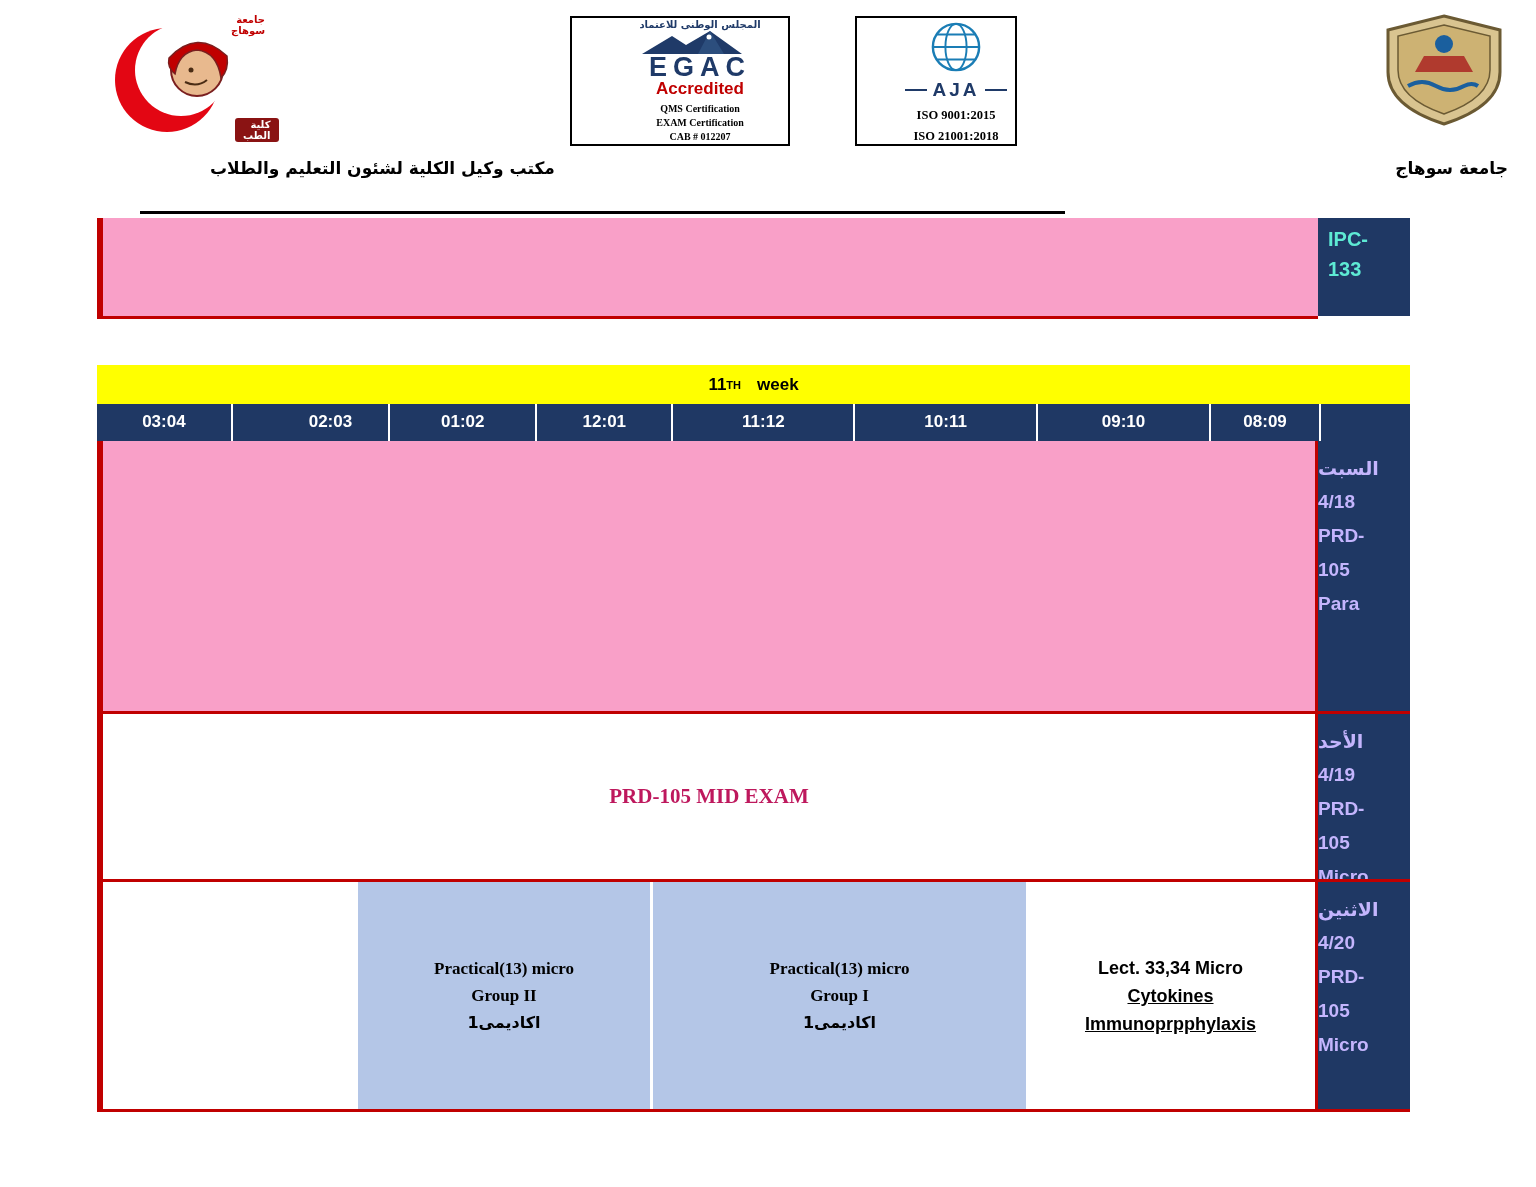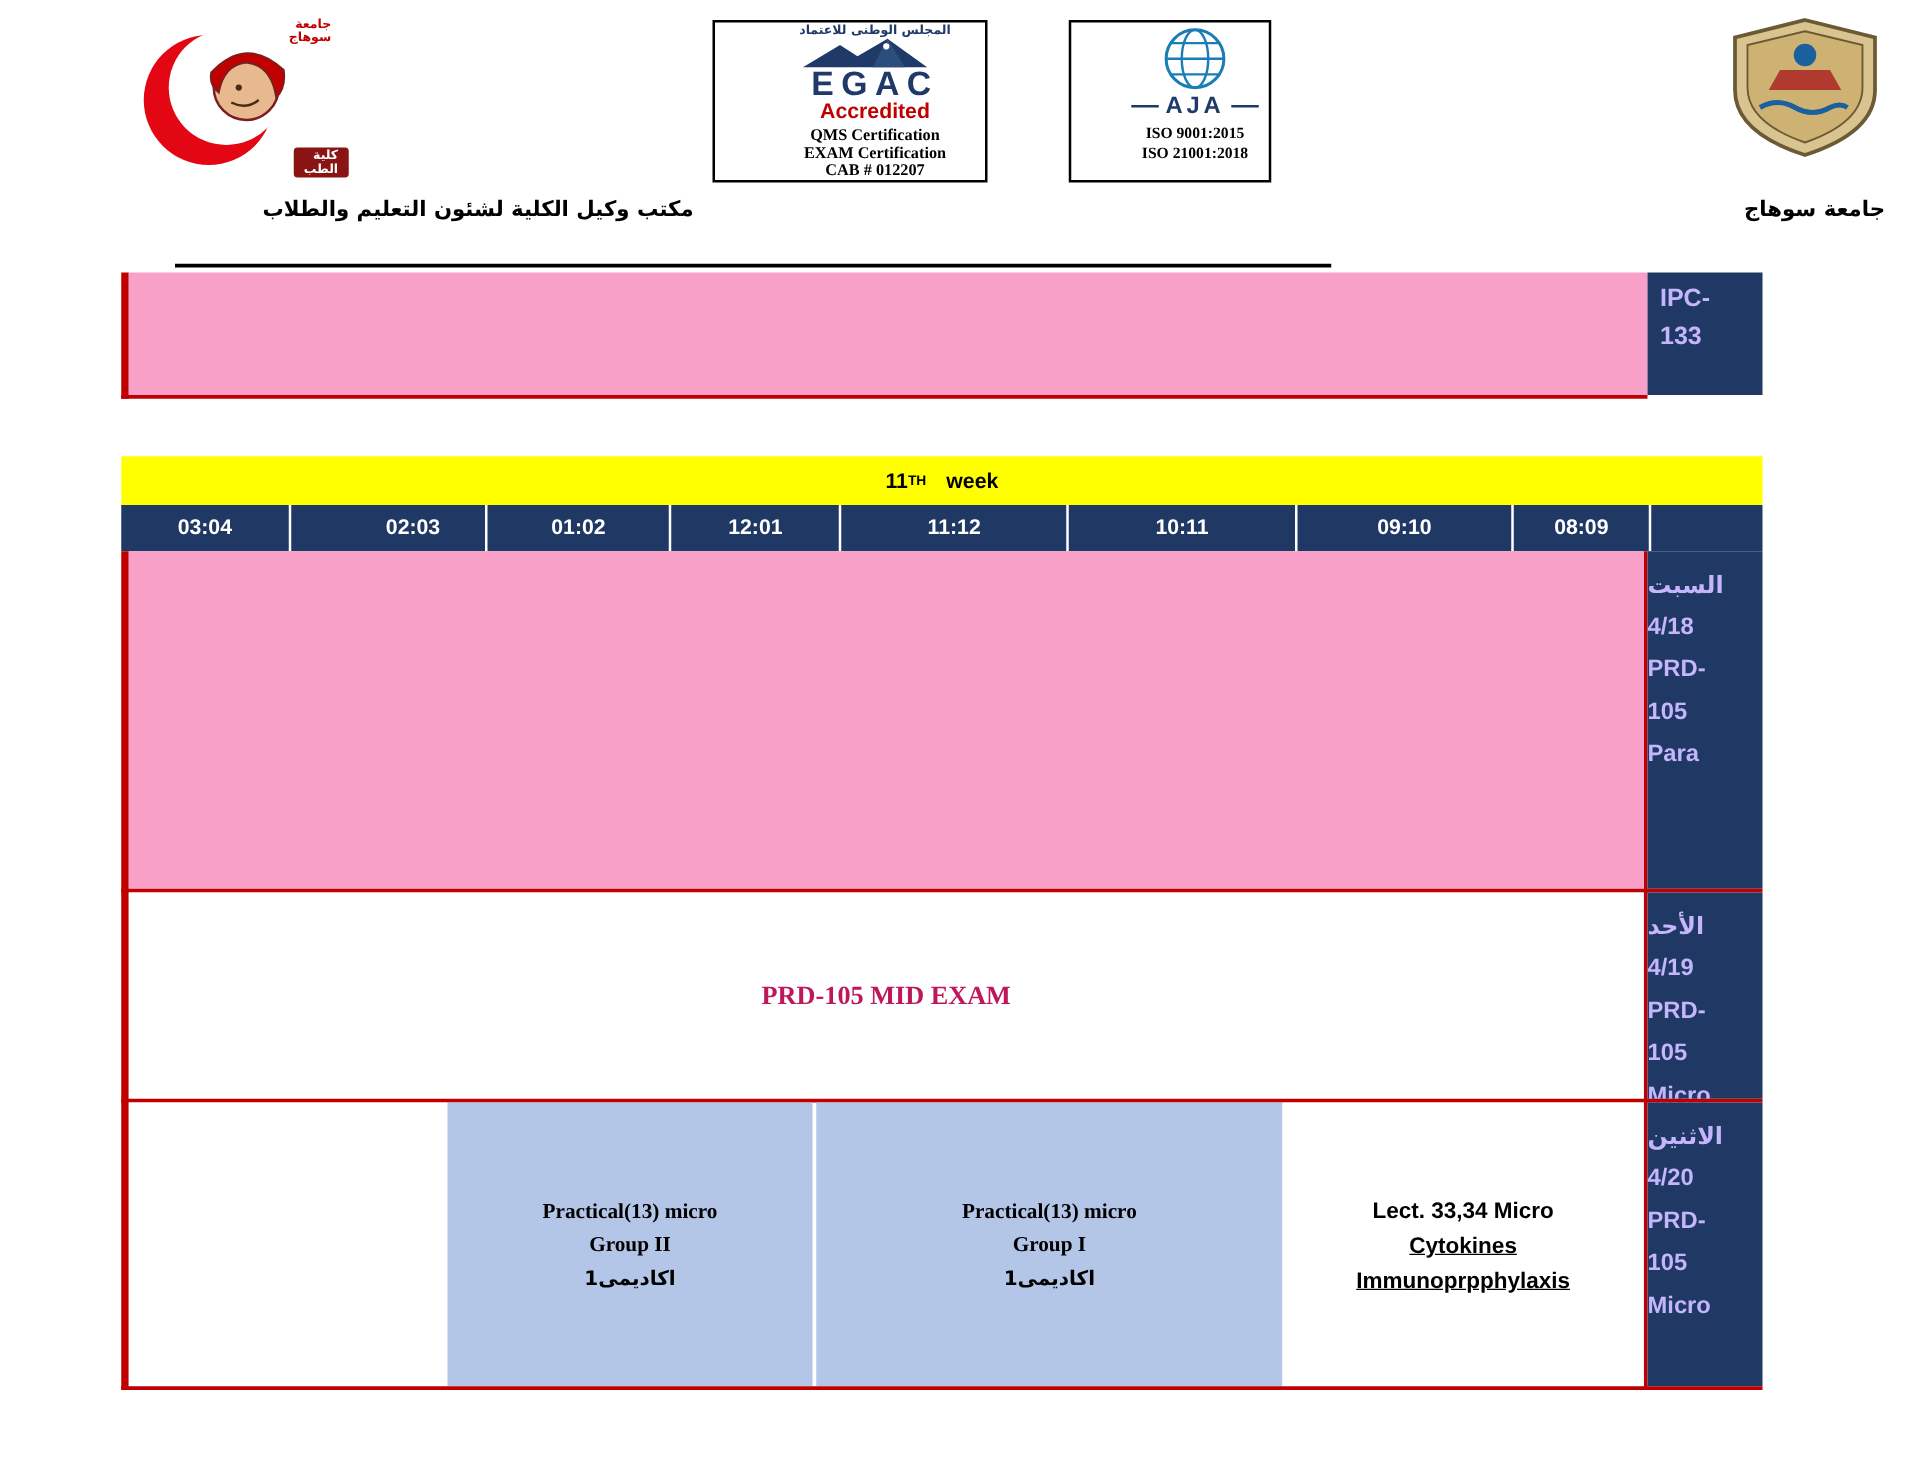--- a/index.html
+++ b/index.html
@@ -4,41 +4,41 @@
 <title>Timetable</title>
 <style>
   html,body{margin:0;padding:0;background:#ffffff;}
   .page{position:relative;width:1536px;height:1187px;background:#ffffff;
         font-family:"Liberation Sans",sans-serif;overflow:hidden;}
   .abs{position:absolute;}
   
   .hdr-label{position:absolute;top:158px;font-size:17px;font-weight:bold;color:#000;
              font-family:"DejaVu Sans",sans-serif;direction:rtl;}
   .logo-box{position:absolute;background:#fff;border:2px solid #000;box-sizing:border-box;
-            display:flex;flex-direction:column;align-items:center;justify-content:flex-start;padding-left:40px;}
+            display:flex;flex-direction:column;align-items:center;justify-content:space-between;padding-left:40px;}
   .egac-arabic{font-size:10px;color:#1F3A68;font-weight:bold;margin-top:1px;
                font-family:"DejaVu Sans",sans-serif;direction:rtl;}
   .egac-name{font-size:27px;font-weight:bold;color:#1F3A68;letter-spacing:6px;line-height:26px;}
   .egac-accredited{font-size:17px;font-weight:bold;color:#C00000;line-height:18px;margin-bottom:3px;}
-  .cert-line{font-size:13px;font-weight:bold;color:#000;line-height:14px;
+  .cert-line{font-size:10px;font-weight:bold;color:#000;line-height:14px;
              font-family:"Liberation Serif",serif;}
   .aja-name-row{display:flex;align-items:center;gap:5px;margin:1px 0 2px 0;}
   .aja-rule{width:22px;height:0;border-top:2px solid #1F3A68;}
   .aja-name{font-size:19px;font-weight:bold;color:#1F3A68;letter-spacing:3px;}
   .iso-line{font-size:12.5px;font-weight:bold;color:#000;line-height:16px;
             font-family:"Liberation Serif",serif;}
   .crest-top-text{position:absolute;left:118px;top:8px;font-size:10px;color:#C00000;font-weight:bold;
                   font-family:"DejaVu Sans",sans-serif;direction:rtl;}
   .crest-bottom-text{position:absolute;left:150px;top:112px;font-size:10px;color:#fff;font-weight:bold;
                      background:#8a1313;padding:1px 8px;border-radius:3px;
                      font-family:"DejaVu Sans",sans-serif;direction:rtl;}
   
   .black-line{position:absolute;left:140px;top:211px;width:925px;height:3px;background:#000;}
   .red{background:#C00000;}
-  .navy-cell{background:#1F3864;color:#c4b5fd;font-weight:bold;box-sizing:border-box;}
+  .navy-cell{background:#1F3864;color:#5eead4;font-weight:bold;box-sizing:border-box;}
   .pink-cell{background:#F9A0C8;}
   .lblue-cell{background:#B4C6E7;}
   .ipc-cell{position:absolute;left:1318px;top:218px;width:92px;height:98px;
             padding:6px 0 0 10px;font-size:20px;line-height:30px;text-align:left;}
   .table2{position:absolute;left:97px;top:365px;width:1313px;height:748px;}
   .week-banner{position:absolute;left:0;top:0;width:1313px;height:39px;background:#FFFF00;
                display:flex;align-items:center;justify-content:center;
                font-size:17px;font-weight:bold;color:#000;}
   .week-banner sup{font-size:11px;vertical-align:super;margin-right:2px;}
   .time-header{position:absolute;left:0;top:39px;width:1313px;height:37px;background:#1F3864;

